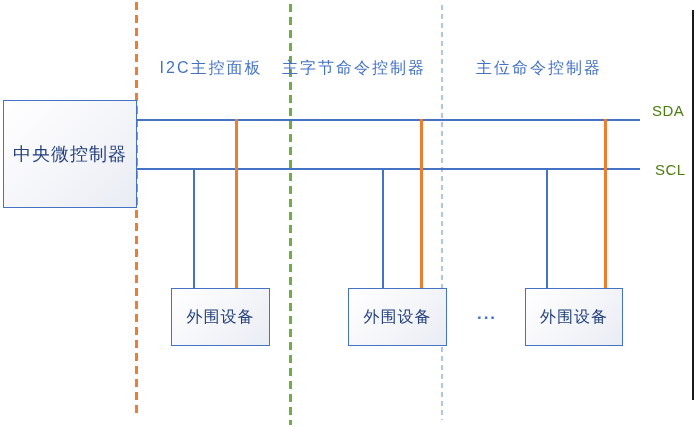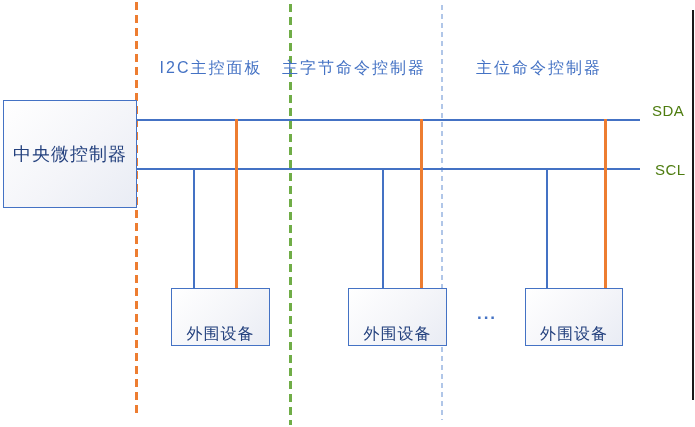--- a/index.html
+++ b/index.html
@@ -21,21 +21,21 @@
     box-sizing: border-box;
     border: 1.4px solid #4472C4;
     background: linear-gradient(135deg, #ffffff 0%, #f4f5f9 55%, #e9ecf4 100%);
     display: flex;
     align-items: center;
     justify-content: center;
     color: #24417E;
     letter-spacing: 1px;
   }
   .central-box { left: 3px; top: 100px; width: 134px; height: 108px; font-size: 18px; }
-  .periph-box  { top: 288px; height: 58px; font-size: 16px; align-items: flex-end; }
+  .periph-box  { top: 288px; height: 58px; font-size: 16px; }
 
   
   .vdash { position: absolute; }
   .vdash.orange {
     left: 135px; top: 2px; width: 3px; height: 412px;
     background: repeating-linear-gradient(to bottom, #ED7D31 0 8px, transparent 8px 13px);
   }
   .vdash.green {
     left: 289px; top: 4px; width: 3px; height: 421px;
     background: repeating-linear-gradient(to bottom, #70AD47 0 8px, transparent 8px 13px);

